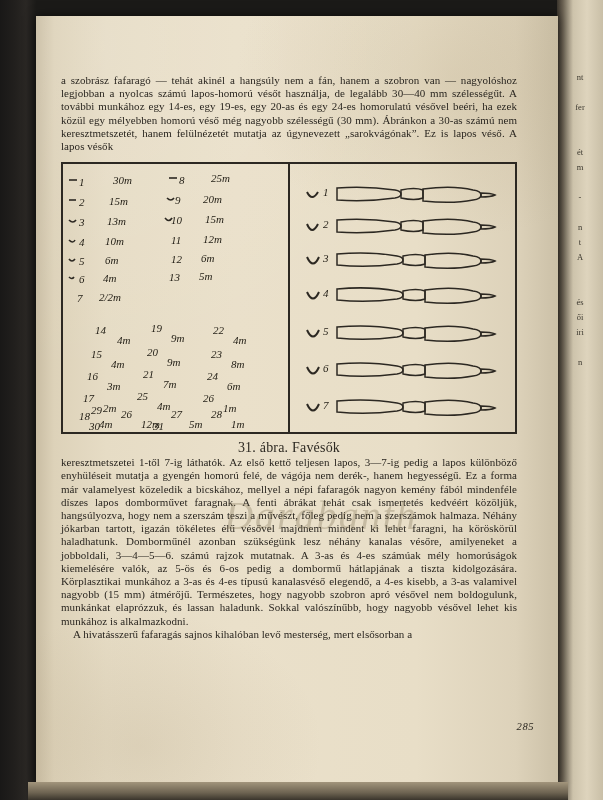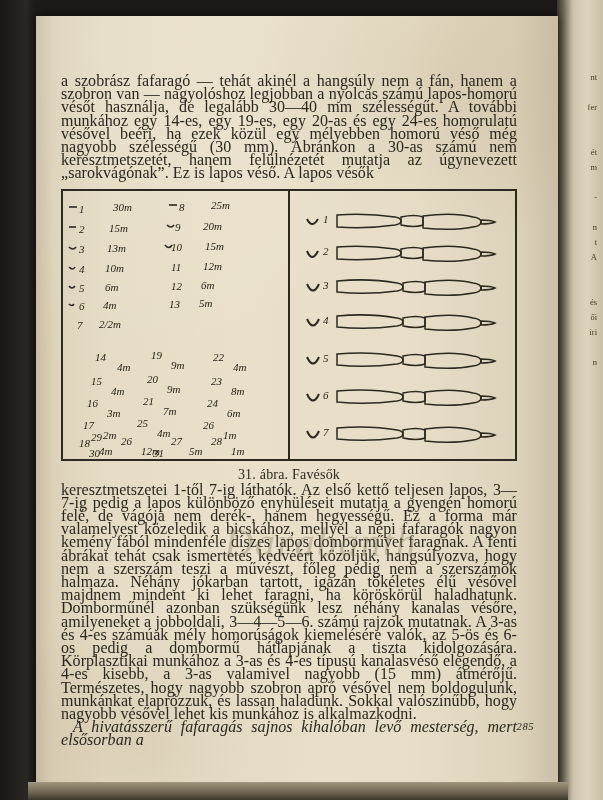--- a/index.html
+++ b/index.html
@@ -35,21 +35,21 @@
     background: linear-gradient(90deg, #3a342c 0px, #6b6253 6px, #cdc3ab 16px, #ded4bd 30px, #c9bfa7 46px);
   }
   .right-sliver .edgetext {
     position: absolute;
     right: 6px;
     top: 70px;
     width: 34px;
     font-size: 8.5px;
     line-height: 15px;
     color: #3b372e;
-    text-align: right;
+    text-align: center;
     font-family: "Liberation Serif", serif;
     white-space: pre-line;
   }
 
   
   .page-sheet {
     position: absolute;
     left: 36px;
     top: 16px;
     width: 522px;
@@ -70,28 +70,28 @@
 
   .text-col {
     position: absolute;
     left: 25px;
     top: 58px;
     width: 456px;
   }
 
   p.body {
     margin: 0 0 0 0;
-    font-size: 16px;
+    font-size: 11px;
     line-height: 13.2px;
     text-align: justify;
     color: #2a2620;
     letter-spacing: 0.05px;
     font-family: "Liberation Serif", serif;
   }
-  p.body.indent { text-indent: 12px; font-style: italic; }
+  p.body.indent { text-indent: 12px; }
 
   
   .figure {
     position: relative;
     margin: 9px 0 0 0;
     width: 456px;
     height: 272px;
   }
   .figure svg { display: block; }
 

